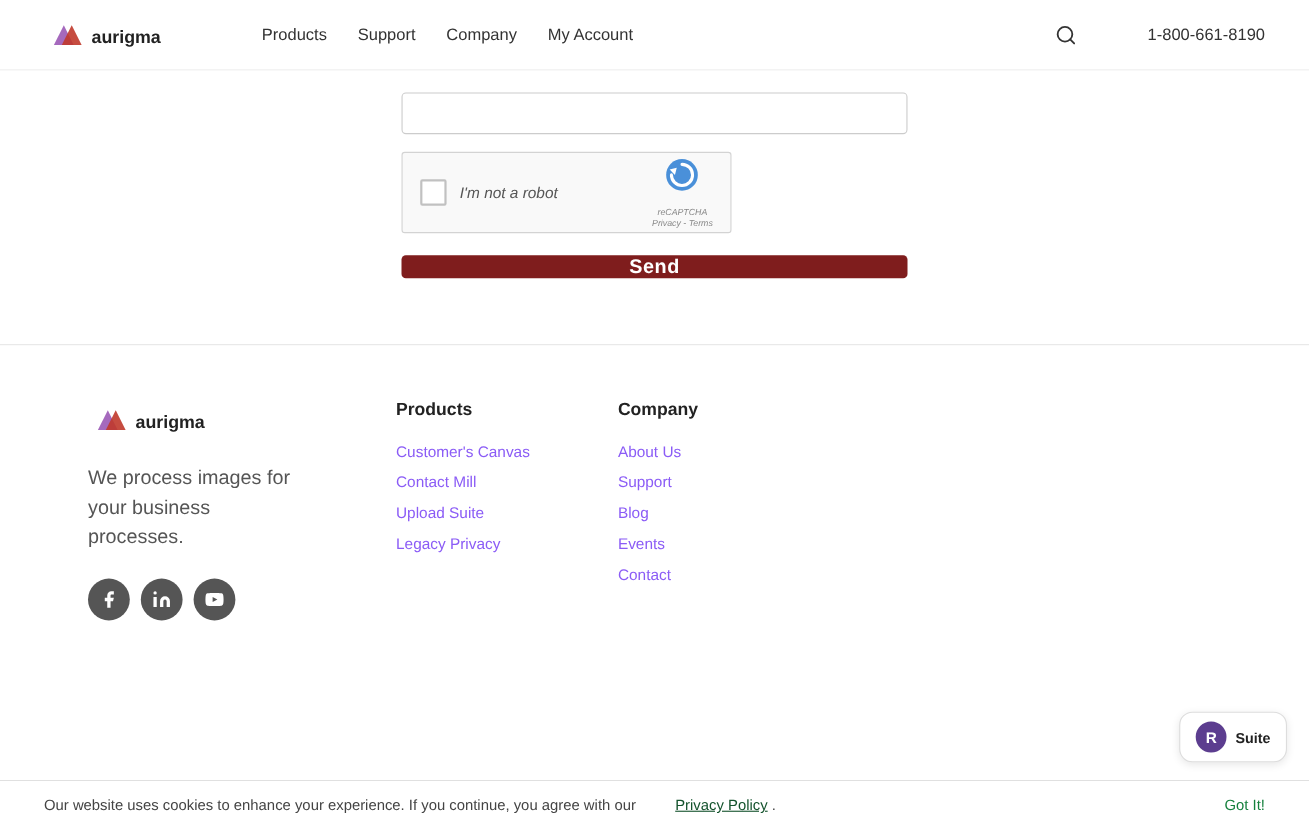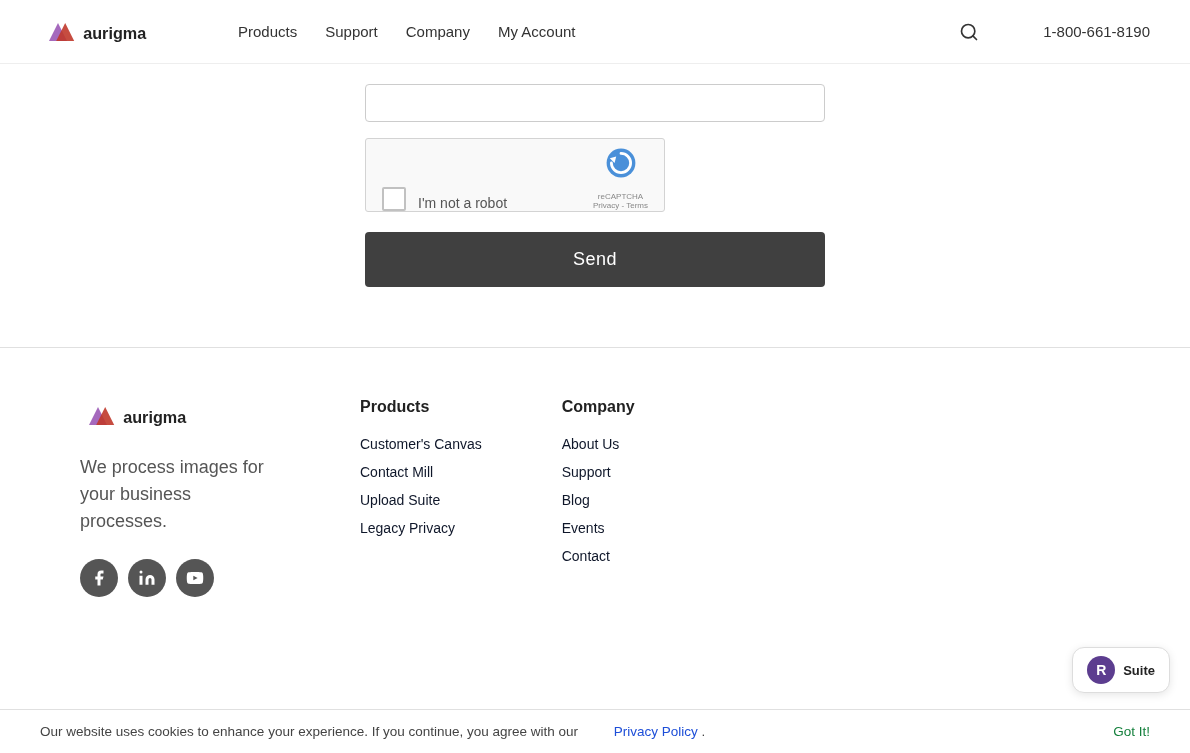--- a/index.html
+++ b/index.html
@@ -49,24 +49,25 @@
     }
 
     
     .recaptcha-box {
       width: 300px;
       height: 74px;
       border: 1px solid #d3d3d3;
       border-radius: 3px;
       background: #f9f9f9;
       display: flex;
-      align-items: flex-end;
+      align-items: center;
       padding: 0 16px;
       gap: 12px;
       margin-bottom: 20px;
+      font-style: italic;
     }
     .recaptcha-checkbox {
       width: 24px;
       height: 24px;
       border: 2px solid #c1c1c1;
       border-radius: 2px;
       background: #fff;
       flex-shrink: 0;
     }
     .recaptcha-label {
@@ -98,27 +99,27 @@
       border: 1px solid #ccc;
       border-radius: 4px;
       font-size: 14px;
       margin-bottom: 16px;
       outline: none;
     }
 
     
     .send-button {
       width: 100%;
-      padding: 17px;
-      background: #404040;
+      padding: 0;
+      background: #7f1d1d;
       color: #fff;
       border: none;
       border-radius: 4px;
       font-size: 18px;
-      font-weight: 400;
+      font-weight: 700;
       cursor: pointer;
       letter-spacing: 0.5px;
     }
 
     
     .divider {
       width: 100%;
       height: 1px;
       background: #e0e0e0;
       margin: 0;
@@ -175,21 +176,21 @@
       gap: 4px;
     }
     .footer-col-title {
       font-size: 16px;
       font-weight: 600;
       color: #222;
       margin-bottom: 12px;
     }
     .footer-link {
       font-size: 14px;
-      color: #0f172a;
+      color: #8b5cf6;
       text-decoration: none;
       padding: 4px 0;
       cursor: pointer;
     }
 
     
     .cookie-banner {
       position: fixed;
       bottom: 0;
       left: 0;
@@ -200,21 +201,21 @@
       display: flex;
       align-items: center;
       justify-content: space-between;
       z-index: 200;
     }
     .cookie-text {
       font-size: 13.5px;
       color: #444;
       flex: 1;
     }
-    .cookie-text a { color: #1d4ed8; cursor: pointer; padding-left: 32px; }
+    .cookie-text a { color: #14532d; text-decoration: underline; cursor: pointer; padding-left: 32px; }
     .cookie-accept {
       background: none;
       border: none;
       font-size: 13.5px;
       color: #15803d;
       cursor: pointer;
       font-weight: 500;
       margin-left: 24px;
       white-space: nowrap;
     }

